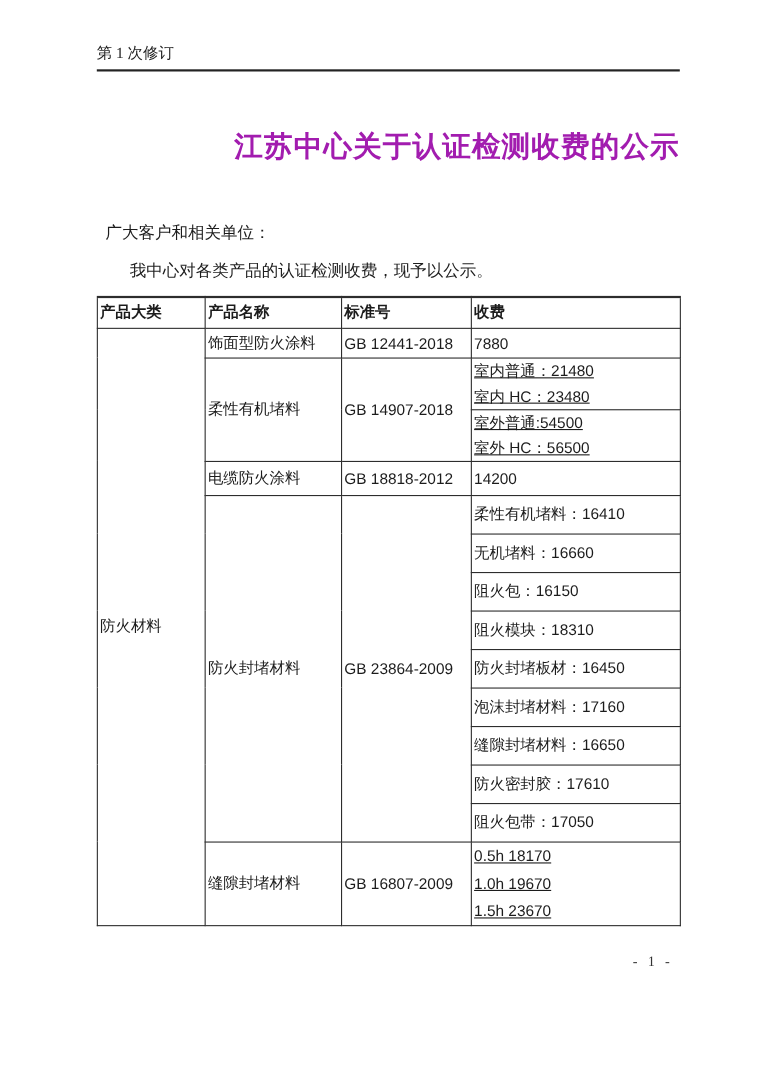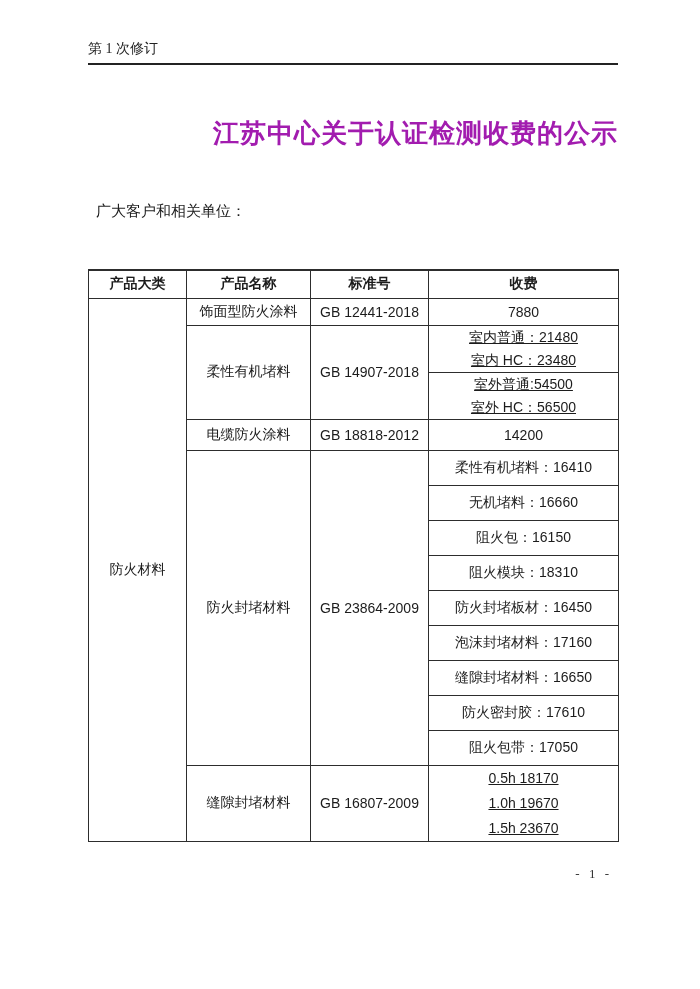--- a/index.html
+++ b/index.html
@@ -61,21 +61,21 @@
     width: 530px;
     border-collapse: collapse;
     table-layout: fixed;
     font-size: 14px;
     color: #1c1c1c;
     border: solid #2d2d2d;
     border-width: 2px 1px 1px 1px;
   }
   .fee-table th, .fee-table td {
     border: 1px solid #2d2d2d;
-    text-align: center;
+    text-align: left;
     vertical-align: middle;
     padding: 0 2px;
     overflow: hidden;
   }
   .fee-table th {
     font-weight: bold;
     font-size: 14px;
   }
   .h-head  { height: 28px; }
   .h-r1    { height: 27px; }
@@ -103,20 +103,21 @@
 
 <div class="page">
 
   <div class="doc-header">
     <span>第 1 次修订</span>
   </div>
 
   <h1 class="doc-title">江苏中心关于认证检测收费的公示</h1>
 
   <p class="salutation">广大客户和相关单位：</p>
+  <p class="intro">我中心对各类产品的认证检测收费，现予以公示。</p>
 
   <table class="fee-table">
     <colgroup>
       <col style="width:98px">
       <col style="width:124px">
       <col style="width:118px">
       <col style="width:190px">
     </colgroup>
     <thead>
       <tr class="h-head">

